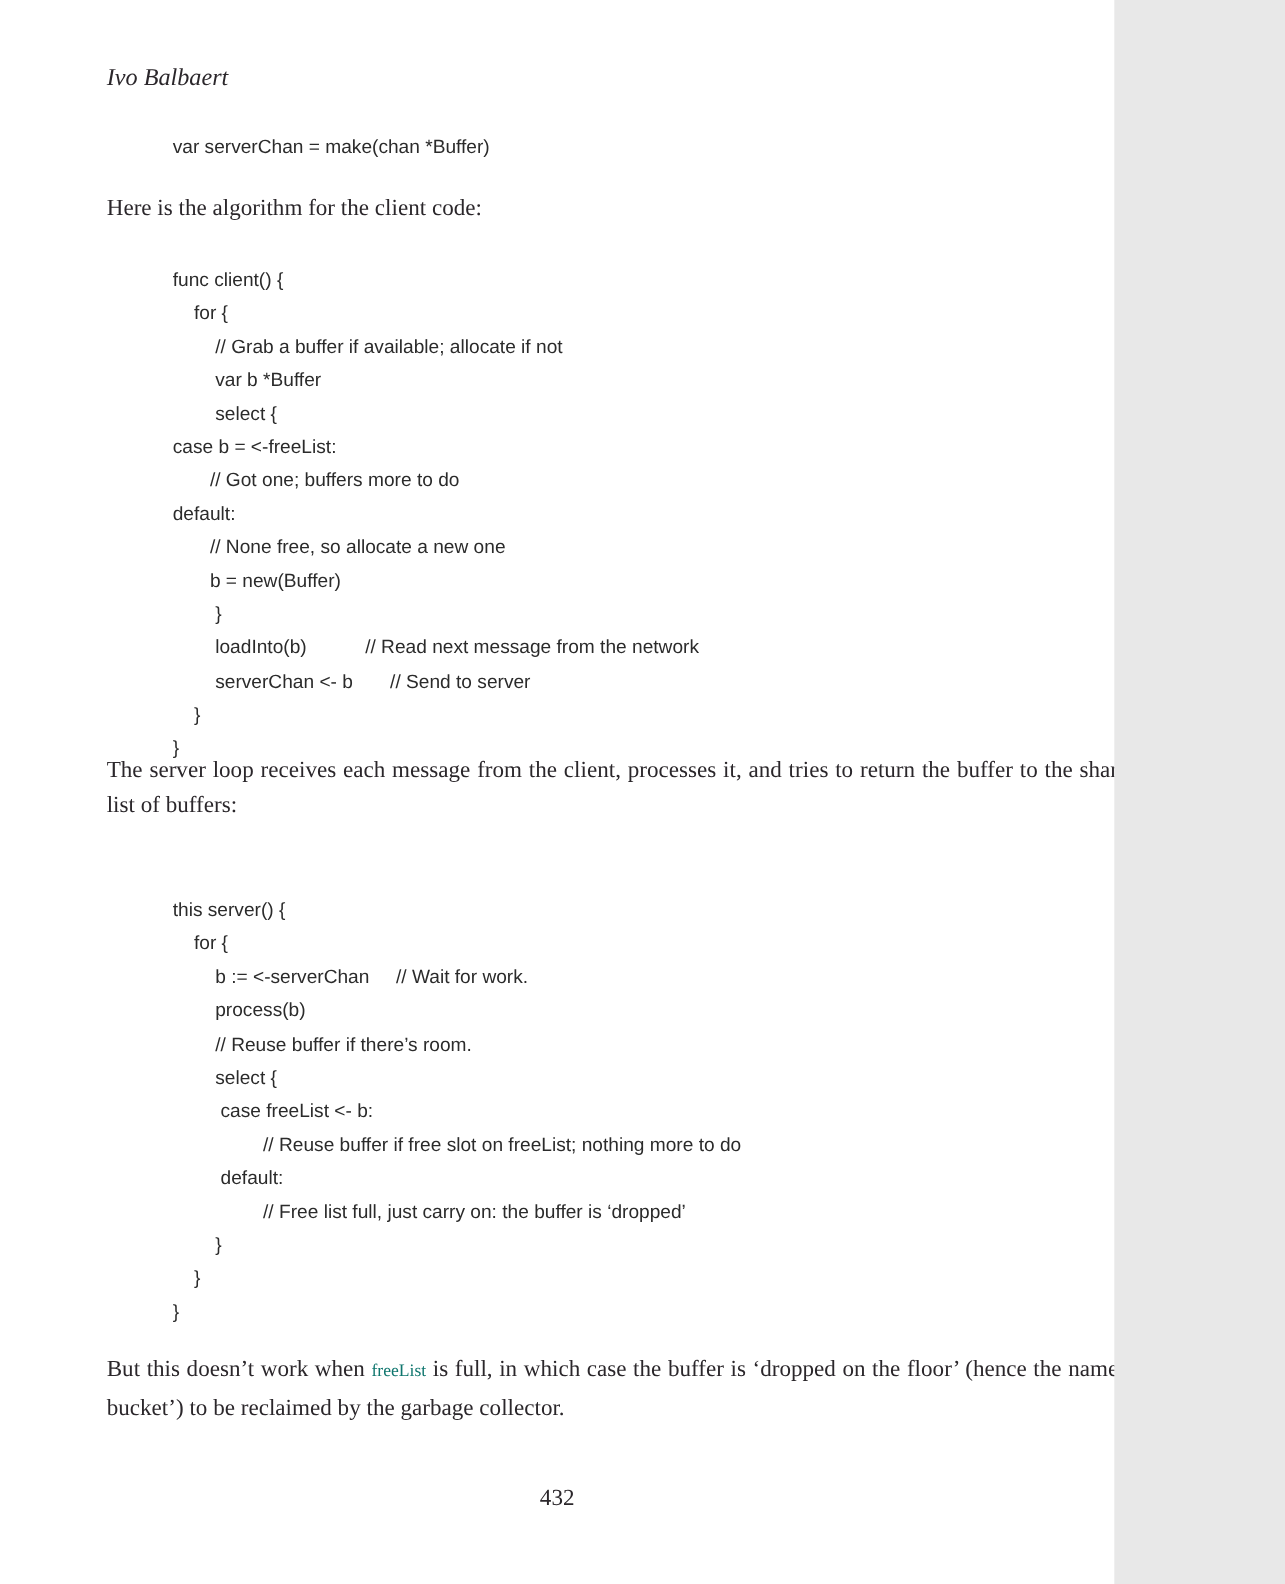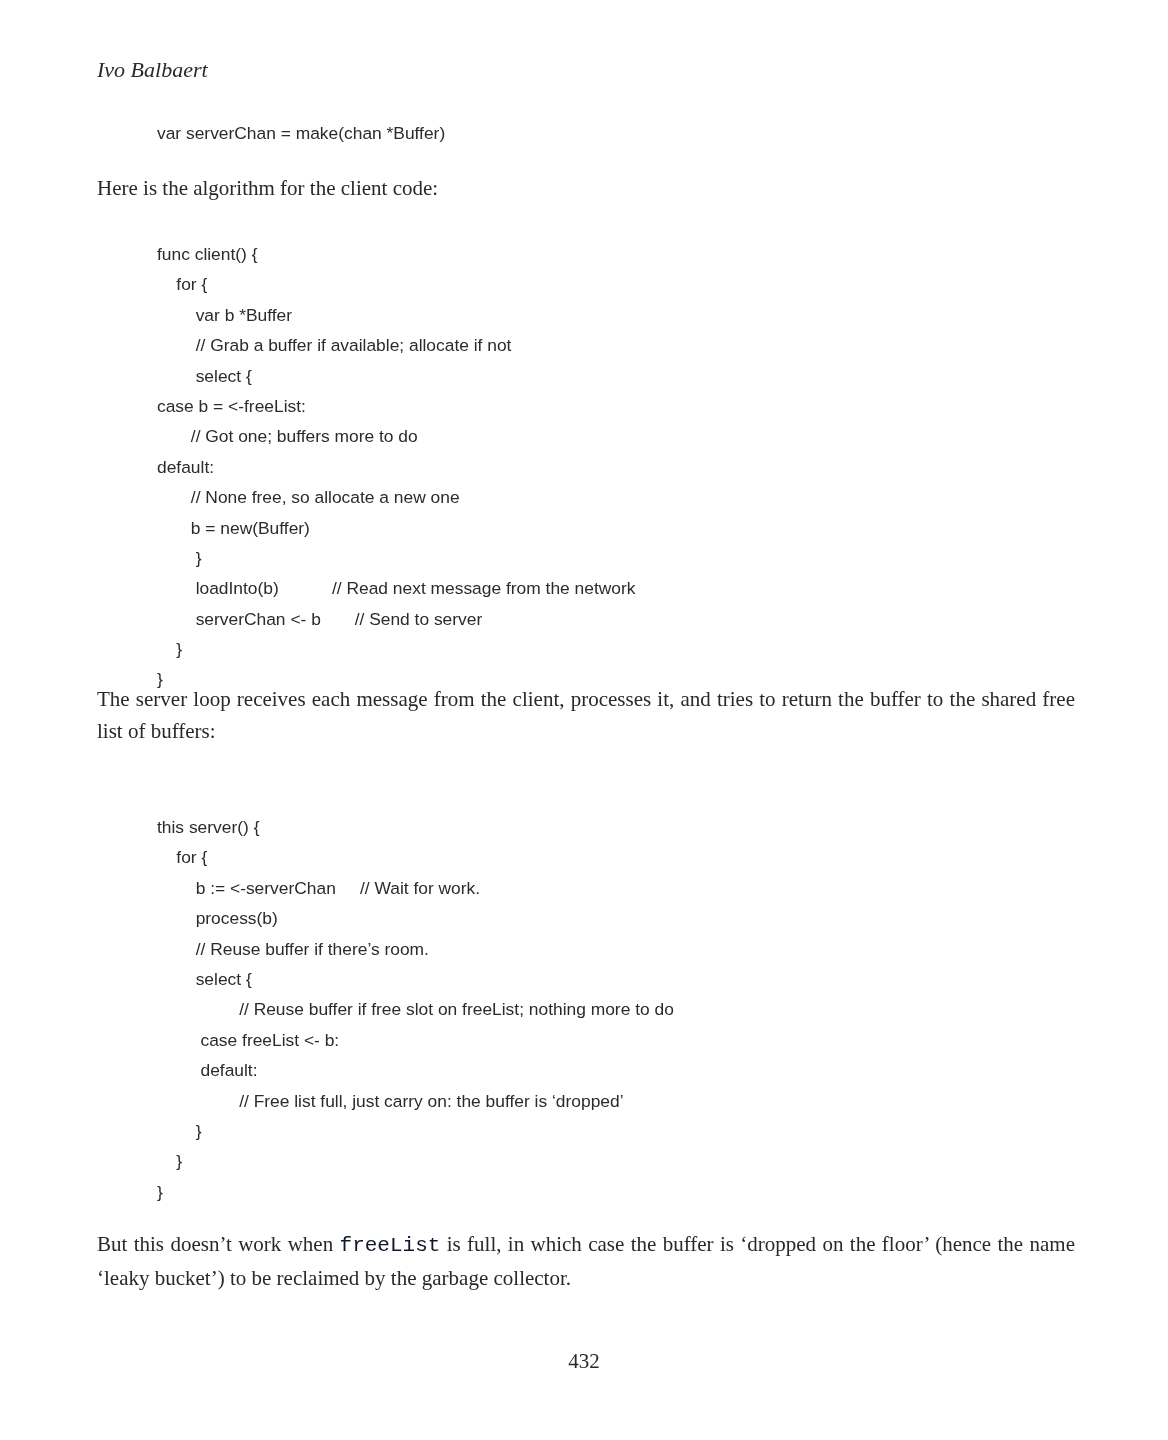--- a/index.html
+++ b/index.html
@@ -2,21 +2,21 @@
 <html><head>
 <meta charset="utf-8">
 <style>
   html, body {
     margin: 0;
     padding: 0;
     background: #e8e8e8;
   }
   .page {
     position: relative;
-    width: 1168px;
+    width: 1013px;
     height: 1440px;
     background: #ffffff;
     color: #262226;
     font-family: "Liberation Serif", serif;
     overflow: hidden;
   }
   .author-header {
     position: absolute;
     left: 97px;
     top: 57px;
@@ -46,23 +46,23 @@
     width: 978px;
     margin: 0;
     font-size: 21px;
     line-height: 32px;
     color: #2b272b;
   }
   .client-intro { top: 172px; font-family: Liberation Serif, serif; }
   .server-intro { top: 683px; text-align: justify; }
   .closing      { top: 1228px; text-align: justify; }
   .inline-code {
-    font-family: Liberation Mono, monospace;
-    font-size: 21px;
-    color: #0f172a;
+    font-family: Liberation Serif, serif;
+    font-size: 16px;
+    color: #0f766e;
   }
   .page-number {
     position: absolute;
     left: 0;
     right: 0;
     top: 1349px;
     text-align: center;
     font-size: 21px;
     color: #2b272b;
   }
@@ -76,22 +76,22 @@
 
   <div class="code-block intro-code">
     <div class="code-line">var serverChan = make(chan *Buffer)</div>
   </div>
 
   <p class="body-text client-intro">Here is the algorithm for the client code:</p>
 
   <div class="code-block client-code">
       <div class="code-line">func client() {</div>
       <div class="code-line">    for {</div>
+      <div class="code-line">        // Grab a buffer if available; allocate if not</div>
       <div class="code-line">        var b *Buffer</div>
-      <div class="code-line">        // Grab a buffer if available; allocate if not</div>
       <div class="code-line">        select {</div>
       <div class="code-line">case b = &lt;-freeList:</div>
       <div class="code-line">       // Got one; buffers more to do</div>
       <div class="code-line">default:</div>
       <div class="code-line">       // None free, so allocate a new one</div>
       <div class="code-line">       b = new(Buffer)</div>
       <div class="code-line">        }</div>
       <div class="code-line">        loadInto(b)           // Read next message from the network</div>
       <div class="code-line">        serverChan &lt;- b       // Send to server</div>
       <div class="code-line">    }</div>
@@ -100,22 +100,22 @@
 
   <p class="body-text server-intro">The server loop receives each message from the client, processes it, and tries to return the buffer to the shared free list of buffers:</p>
 
   <div class="code-block server-code">
       <div class="code-line">this server() {</div>
       <div class="code-line">    for {</div>
       <div class="code-line">        b := &lt;-serverChan     // Wait for work.</div>
       <div class="code-line">        process(b)</div>
       <div class="code-line">        // Reuse buffer if there’s room.</div>
       <div class="code-line">        select {</div>
+      <div class="code-line">         case freeList &lt;- b:</div>
       <div class="code-line">                 // Reuse buffer if free slot on freeList; nothing more to do</div>
-      <div class="code-line">         case freeList &lt;- b:</div>
       <div class="code-line">         default:</div>
       <div class="code-line">                 // Free list full, just carry on: the buffer is ‘dropped’</div>
       <div class="code-line">        }</div>
       <div class="code-line">    }</div>
       <div class="code-line">}</div>
     </div>
 
   <p class="body-text closing"><span>But this doesn’t work when </span><span class="inline-code">freeList</span><span> is full, in which case the buffer is ‘dropped on the floor’ (hence the name ‘leaky bucket’) to be reclaimed by the garbage collector.</span></p>
 
   <div class="page-number">432</div>

